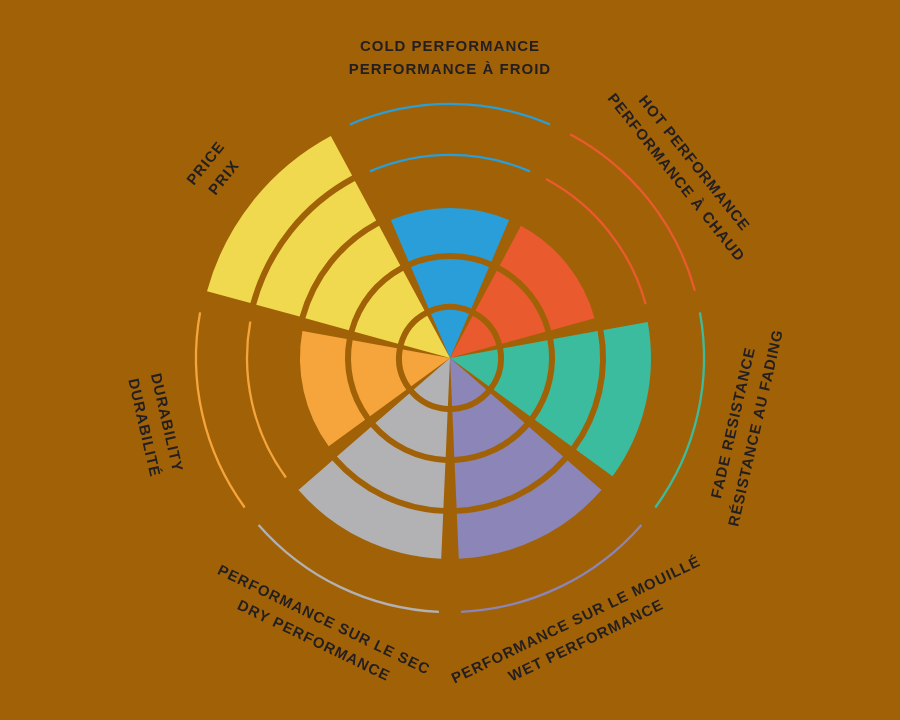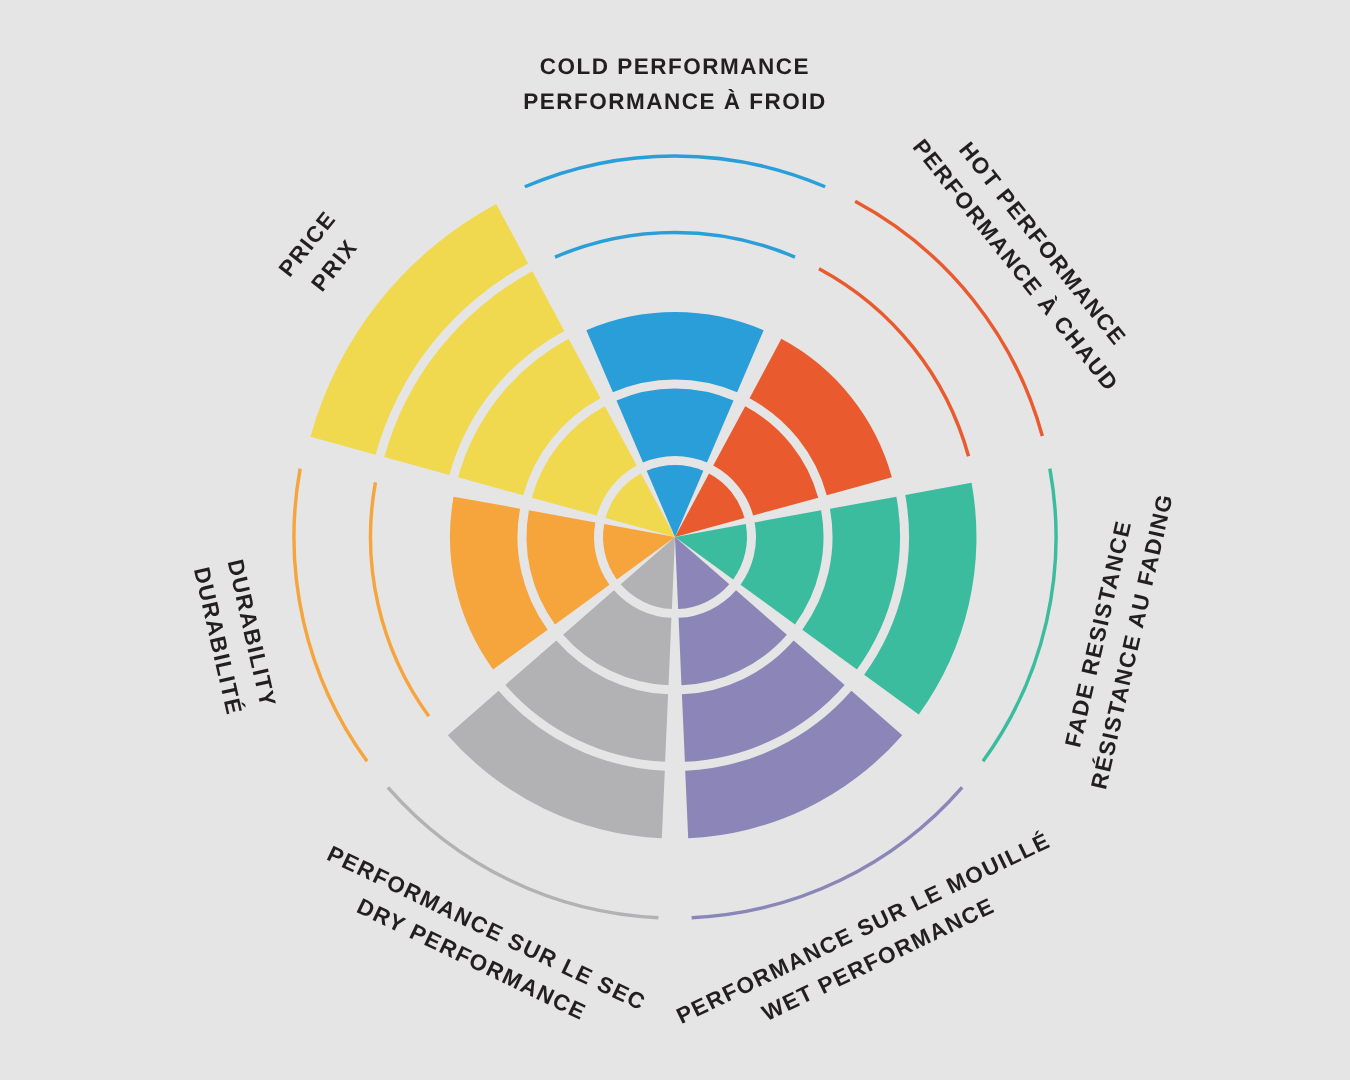--- a/index.html
+++ b/index.html
@@ -4,21 +4,21 @@
 <style>
   html, body {
     margin: 0;
     padding: 0;
     background: #ffffff;
   }
   .stage {
     position: relative;
     width: 900px;
     height: 720px;
-    background: #e5e5e5;
+    background: #a16207;
     overflow: hidden;
     font-family: "Liberation Sans", "DejaVu Sans", sans-serif;
   }
   .wheel-label {
     font-family: "Liberation Sans", "DejaVu Sans", sans-serif;
     font-weight: bold;
     font-size: 15px;
     letter-spacing: 1px;
     fill: #231f20;
   }

